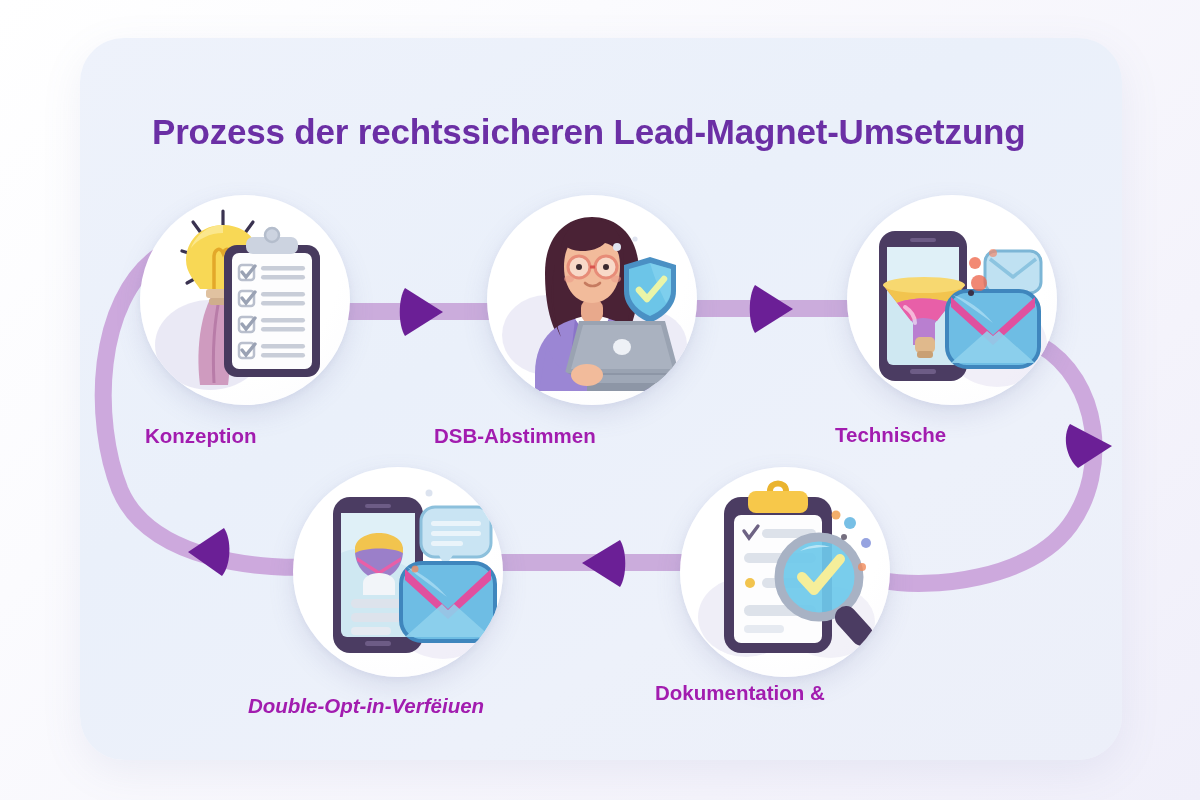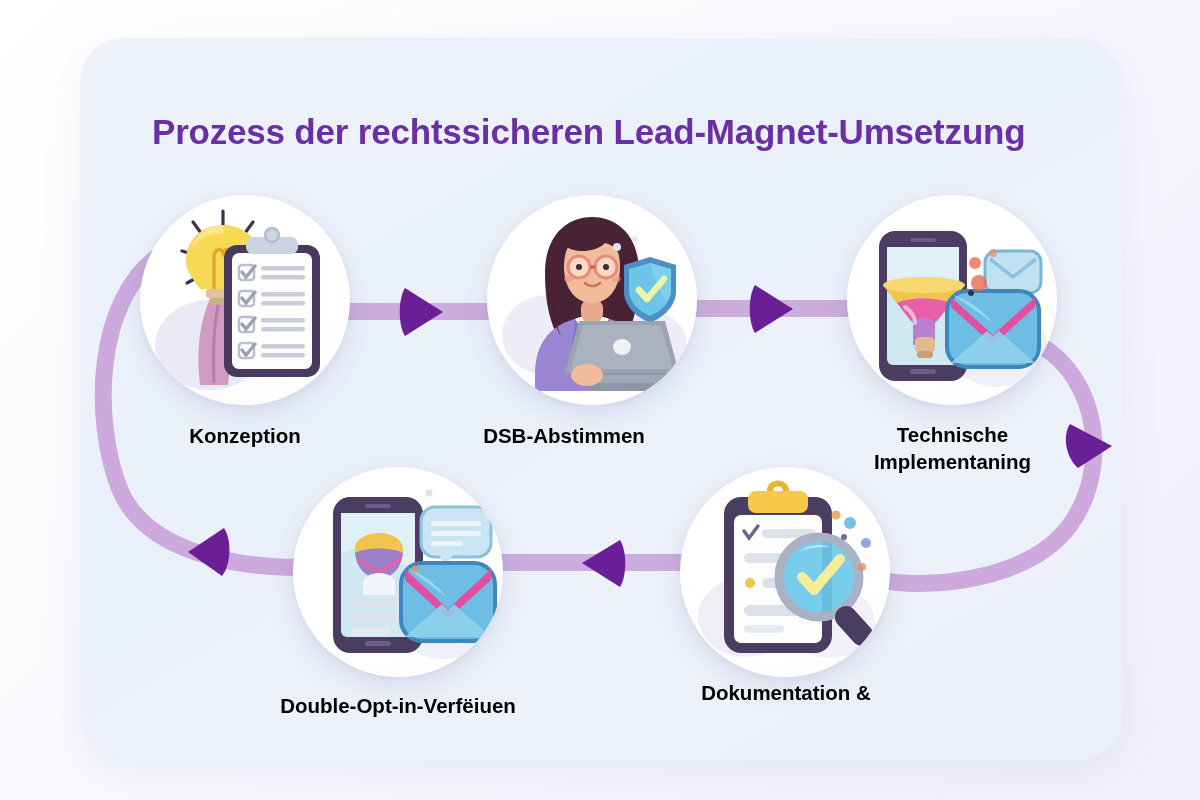--- a/index.html
+++ b/index.html
@@ -36,22 +36,22 @@
   
   .step{position:absolute;}
   .bubble{
     position:absolute;border-radius:50%;
     background:radial-gradient(circle at 38% 32%,#ffffff 0%,#ffffff 62%,#fbfbfd 100%);
     box-shadow:0 10px 26px rgba(110,120,170,.16),0 2px 6px rgba(110,120,170,.08);
     overflow:hidden;
   }
   .bubble svg{display:block;width:100%;height:100%;}
   .caption{
-    position:absolute;text-align:center;
-    font-size:20.5px;font-weight:bold;color:#000000;line-height:1.33;
+    position:absolute;text-align:left;
+    font-size:20.5px;font-weight:bold;color:#a21caf;line-height:1.33;
   }
   .caption.two{line-height:1.3;}
 </style>
 </head>
 <body>
 
 <div id="stage">
 
   <div class="page-wash"></div>
   <div class="panel"></div>
@@ -215,21 +215,20 @@
         <path d="M106 100 C120 104 134 114 146 128 C132 118 118 108 106 100 Z" fill="#a9dcf2" opacity=".8"></path>
 
         <circle cx="128" cy="68" r="6" fill="#f0745a" opacity=".85"></circle>
         <circle cx="132" cy="88" r="8" fill="#ec6a52" opacity=".8"></circle>
         <circle cx="146" cy="58" r="4" fill="#f28a6c" opacity=".7"></circle>
         <circle cx="124" cy="98" r="3" fill="#3b3148"></circle>
       </svg>
     </div>
     <div class="caption two" style="left:835px;top:422px;width:235px;">
       <div>Technische</div>
-      <div>Implementaning</div>
     </div>
   </div>
 
   <div class="step">
     <div class="bubble" style="left:293px;top:467px;width:210px;height:210px;">
       <svg viewBox="0 0 210 210">
         <ellipse cx="150" cy="150" rx="50" ry="42" fill="#e7e5f3" opacity=".6"></ellipse>
 
         <rect x="40" y="30" width="90" height="156" rx="17" fill="#4b3c62"></rect>
         <rect x="48" y="46" width="74" height="124" rx="6" fill="#cfe8f2"></rect>
@@ -253,21 +252,21 @@
         <path d="M146 88 L152 100 L160 88 Z" fill="#c9e4f3"></path>
 
         <rect x="108" y="96" width="94" height="78" rx="21" fill="#6ebde4" stroke="#3f86bd" stroke-width="4"></rect>
         <path d="M112 102 L155 142 L198 102 L198 113 L155 152 L112 113 Z" fill="#e0509f"></path>
         <path d="M112 170 L149 137 L155 143 L161 137 L198 170 Z" fill="#8ed0ec" opacity=".9"></path>
         <path d="M114 100 C128 106 142 116 154 130 C140 120 126 110 114 100 Z" fill="#a9dcf2" opacity=".8"></path>
         <circle cx="136" cy="26" r="3.5" fill="#dce3ef"></circle>
         <circle cx="122" cy="102" r="3.5" fill="#f08a60" opacity=".8"></circle>
       </svg>
     </div>
-    <div class="caption" style="left:248px;top:692px;width:300px;">Double-Opt-in-Verfëiuen</div>
+    <div class="caption" style="left:248px;top:692px;width:300px;font-style:italic;">Double-Opt-in-Verfëiuen</div>
   </div>
 
   <div class="step">
     <div class="bubble" style="left:680px;top:467px;width:210px;height:210px;">
       <svg viewBox="0 0 210 210">
         <ellipse cx="66" cy="150" rx="48" ry="40" fill="#e7e5f3" opacity=".65"></ellipse>
         <ellipse cx="150" cy="155" rx="45" ry="36" fill="#e7e5f3" opacity=".55"></ellipse>
 
         <rect x="44" y="30" width="108" height="156" rx="17" fill="#4b3c62"></rect>
         <rect x="54" y="48" width="88" height="128" rx="7" fill="#fdfdfe"></rect>

